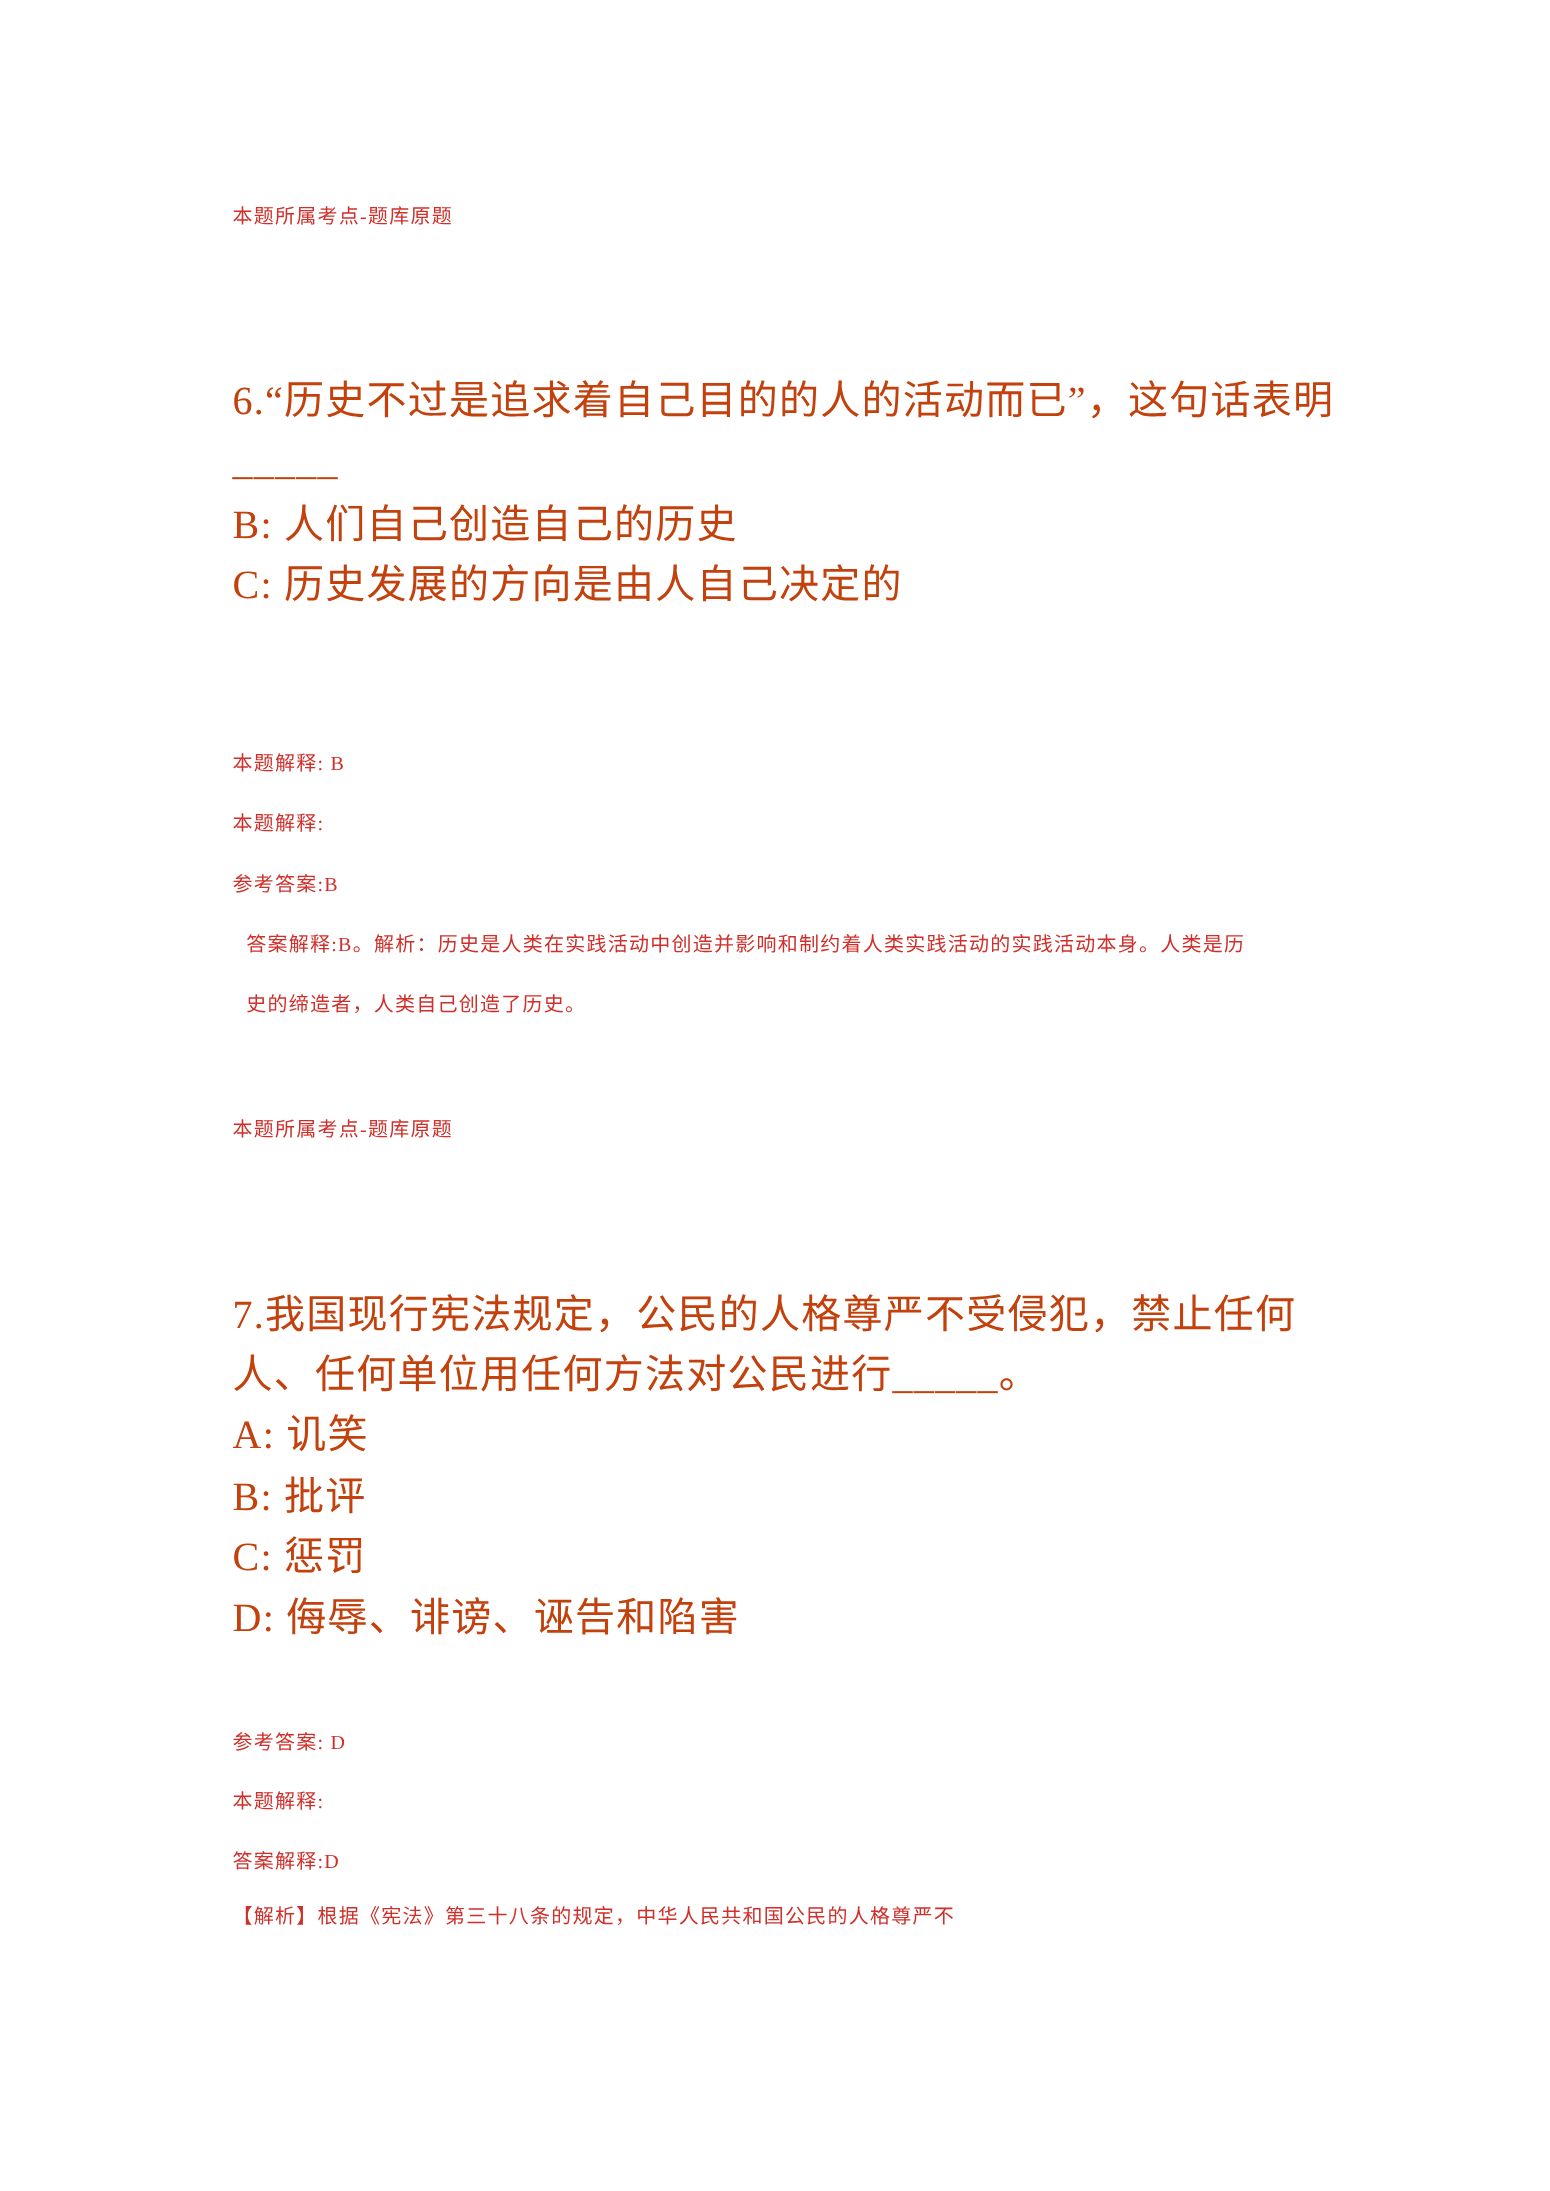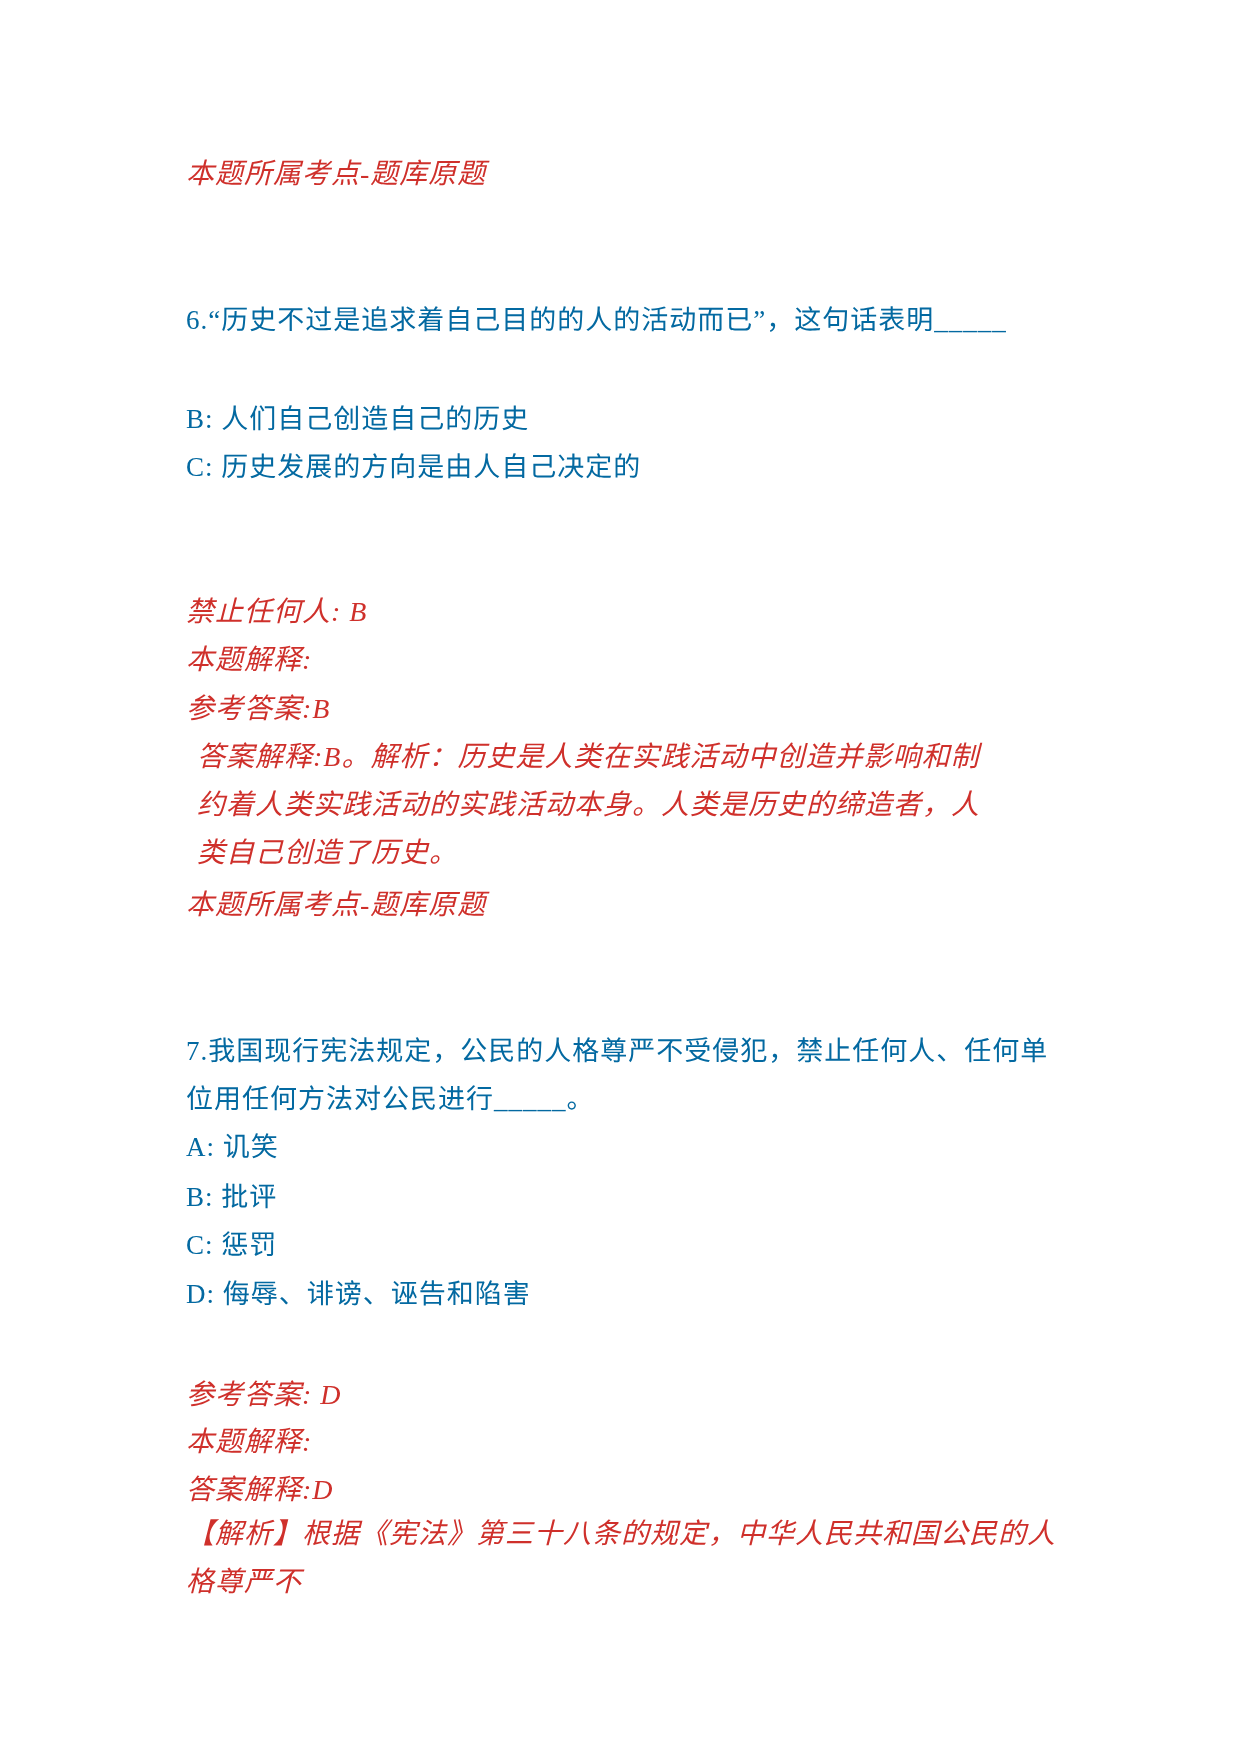--- a/index.html
+++ b/index.html
@@ -23,29 +23,28 @@
     white-space: pre;
     letter-spacing: 1px;
   }
   .para {
     position: absolute;
     left: 186px;
     white-space: normal;
     letter-spacing: 1px;
   }
   .black {
-    color: #0369a1;
-    font-size: 27px;
+    color: #c2410c;
+    font-size: 32px;
     line-height: 48px;
   }
   .red {
     color: #cf302b;
-    font-size: 28px;
+    font-size: 16px;
     line-height: 48px;
-    font-style: italic;
   }
   
   .q6-header   { top: 150px; }
   .q6-title    { top: 296px; max-width: 900px; }
   .q6-opt-a    { top: 347px; }
   .q6-opt-b    { top: 395px; }
   .q6-opt-c    { top: 443px; }
   .q6-opt-d    { top: 491px; }
   .q6-answer   { top: 588px; }
   .q6-exphdr   { top: 636px; }
@@ -68,21 +67,21 @@
 
 <div class="page">
 
   <div class="line red q6-header">本题所属考点-题库原题</div>
 
   <div class="para black q6-title">6.“历史不过是追求着自己目的的人的活动而已”，这句话表明_____</div>
 
   <div class="line black q6-opt-c">C: 历史发展的方向是由人自己决定的</div>
   <div class="line black q6-opt-b">B: 人们自己创造自己的历史</div>
 
-  <div class="line red q6-answer">禁止任何人: B</div>
+  <div class="line red q6-answer">本题解释: B</div>
   <div class="line red q6-exphdr">本题解释:</div>
   <div class="line red q6-answer2">参考答案:B</div>
   <div class="para red q6-expl">答案解释:B。解析：历史是人类在实践活动中创造并影响和制约着人类实践活动的实践活动本身。人类是历史的缔造者，人类自己创造了历史。</div>
 
   <div class="line red q7-header">本题所属考点-题库原题</div>
 
   <div class="para black q7-title">7.我国现行宪法规定，公民的人格尊严不受侵犯，禁止任何人、任何单位用任何方法对公民进行_____。</div>
 
   <div class="line black q7-opt-a">A: 讥笑</div>
   <div class="line black q7-opt-b">B: 批评</div>

